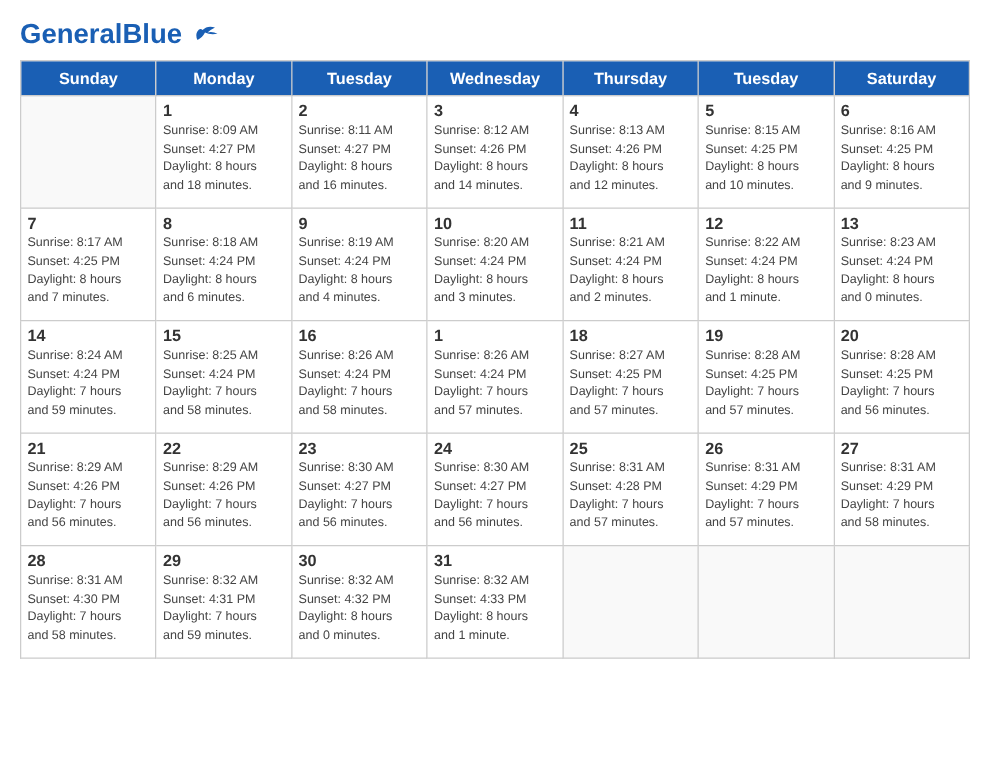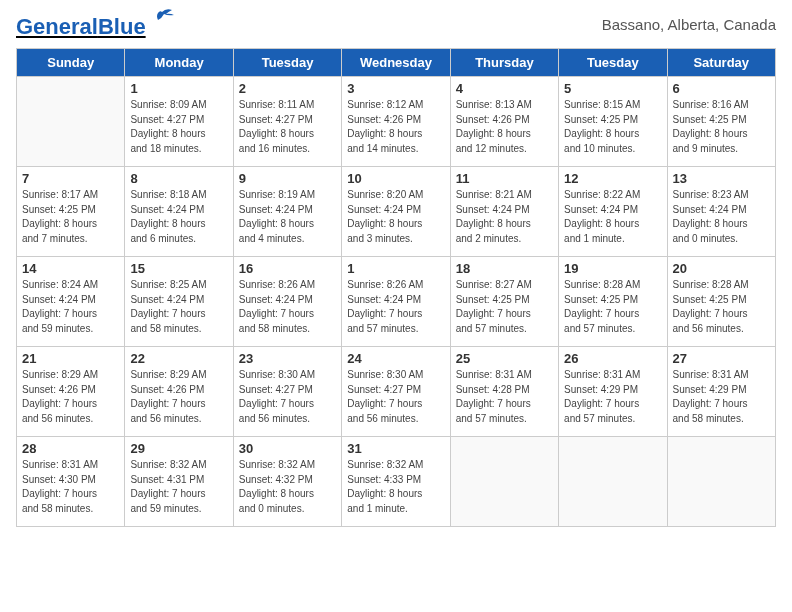--- a/index.html
+++ b/index.html
@@ -76,31 +76,30 @@
       font-size: 10px;
       line-height: 1.45;
       color: #444;
     }
   </style>
 </head>
 <body>
 
 <div class="header">
   <div class="logo">
-    <div style="display:flex;align-items:flex-start;text-decoration:underline;">
+    <div style="display:flex;align-items:flex-end;">
       <span class="logo-text">
         <span>General</span><span style="color:#1a5fb4;">Blue</span>
       </span>
       <svg width="28" height="18" viewBox="0 0 28 18" style="margin-left:2px;margin-top:-8px;">
         <path d="M14 4 Q18 0 24 2 Q20 4 18 6 Q22 5 26 7 Q20 8 16 6 Q14 10 10 12 Q8 8 10 5 Q12 2 14 4Z" fill="#1a5fb4"></path>
       </svg>
     </div>
   </div>
   <div class="title-block">
-    <div class="location">Bassano, Alberta, Canada</div>
   </div>
 </div>
 
 <table>
   <thead>
     <tr>
     <th>Sunday</th>
         <th>Monday</th>
         <th>Tuesday</th>
         <th>Wednesday</th>

